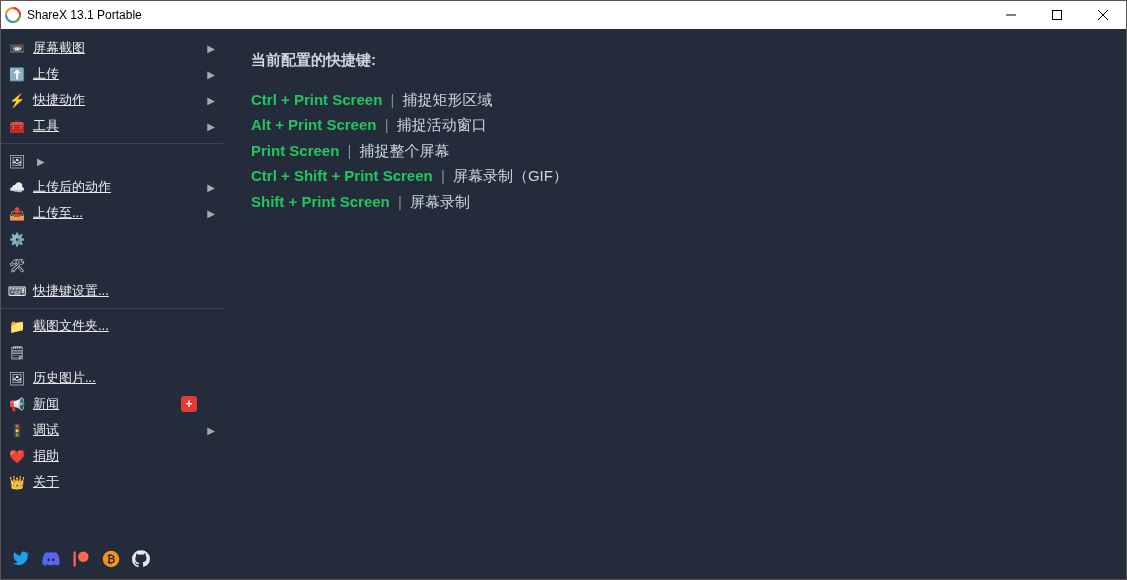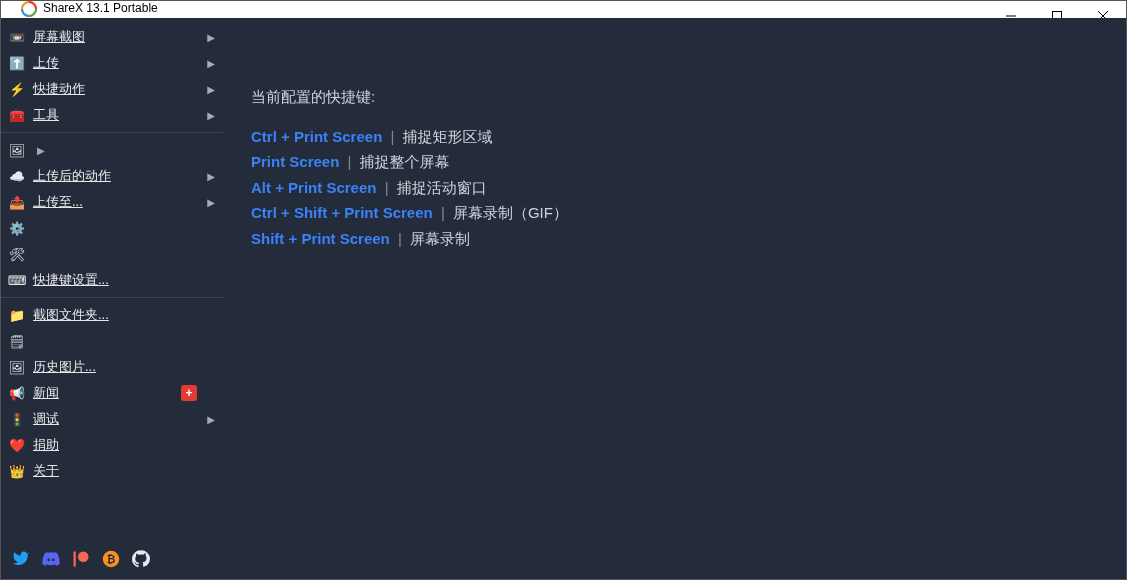--- a/index.html
+++ b/index.html
@@ -1,36 +1,36 @@
 <!DOCTYPE html>
 <html><head>
 <meta charset="utf-8">
 <style>
 * { margin: 0; padding: 0; box-sizing: border-box; font-family: "Segoe UI", "Microsoft YaHei", sans-serif; }
 body { width: 1127px; height: 580px; background: #fff; overflow: hidden; }
 .window { width: 100%; height: 100%; display: flex; flex-direction: column; border: 1px solid #555; }
-.titlebar { height: 17px; background: #fff; display: flex; padding-left: 20px; }
+.titlebar { height: 28px; background: #fff; display: flex; align-items: center; padding-left: 4px; }
 .titlebar .app-icon { width: 16px; height: 16px; margin-right: 6px; }
 .titlebar .title { font-size: 12px; color: #000; }
 .titlebar .controls { margin-left: auto; display: flex; }
 .titlebar .controls div { width: 46px; height: 30px; display: flex; align-items: center; justify-content: center; font-size: 13px; color: #000; cursor: pointer; }
 .client { flex: 1; display: flex; background: #242c3c; color: #e8e8e8; min-height: 0; }
 .sidebar { width: 222px; display: flex; flex-direction: column; padding-top: 6px; }
 .menu-item { display: flex; align-items: center; height: 26px; padding: 0 8px; font-size: 13px; cursor: pointer; position: relative; }
 .menu-item .mi-icon { width: 16px; height: 16px; margin-right: 8px; display: flex; align-items: center; justify-content: center; font-size: 13px; }
 .menu-item .mi-label { flex: 1; white-space: nowrap; text-decoration: underline; }
 .menu-item .arrow { color: #aaa; font-size: 10px; margin-left: 4px; }
 .menu-item .badge { width: 16px; height: 16px; background: #e53935; border-radius: 3px; color: #fff; font-size: 12px; font-weight: bold; display: flex; align-items: center; justify-content: center; line-height: 1; margin-right: 18px; }
 .sep { height: 1px; background: #3a4255; margin: 4px 0; }
 .social { margin-top: auto; display: flex; gap: 10px; padding: 8px 10px 10px; align-items: center; }
 .social .s { width: 20px; height: 20px; display: flex; align-items: center; justify-content: center; cursor: pointer; }
 .content { flex: 1; padding: 18px 28px; font-size: 15px; line-height: 1.7; }
-.content-heading { color: #cfd3da; font-weight: normal; margin-bottom: 14px; margin-top: 48px; }
+.content-heading { color: #cfd3da; font-weight: bold; margin-bottom: 14px; }
 .hk-line { color: #cfd3da; }
-.hk-line .kb { color: #3b82f6; font-weight: 600; }
+.hk-line .kb { color: #22c55e; font-weight: 600; }
 .hk-line .sep-pipe { color: #888; margin: 0 4px; }
 </style>
 </head>
 <body>
 
 <div class="window">
   <div class="titlebar">
     <span class="app-icon">
       <svg viewBox="0 0 16 16" width="16" height="16">
         <circle cx="8" cy="8" r="7" fill="none" stroke="#f7931a" stroke-width="2"></circle>
@@ -165,20 +165,20 @@
             <svg viewBox="0 0 24 24" width="18" height="18" fill="currentColor">
               <path d="M12 .5A11.5 11.5 0 000 12a11.5 11.5 0 007.9 10.9c.6.1.8-.3.8-.6v-2c-3.2.7-3.9-1.5-3.9-1.5-.5-1.3-1.3-1.7-1.3-1.7-1-.7.1-.7.1-.7 1.2.1 1.8 1.2 1.8 1.2 1 1.8 2.8 1.3 3.5 1 .1-.8.4-1.3.8-1.6-2.6-.3-5.3-1.3-5.3-5.7 0-1.3.5-2.3 1.2-3.1-.1-.3-.5-1.5.1-3.1 0 0 1-.3 3.3 1.2a11.4 11.4 0 016 0C17 4 18 4.3 18 4.3c.6 1.6.2 2.8.1 3.1.8.8 1.2 1.8 1.2 3.1 0 4.4-2.7 5.4-5.3 5.7.4.4.8 1.1.8 2.2v3.3c0 .3.2.7.8.6A11.5 11.5 0 0024 12 11.5 11.5 0 0012 .5z"></path>
             </svg>
           </div>
         </div>
     </div>
     <div class="content">
       <div class="content-heading">当前配置的快捷键:</div>
       <div id="hk-host">
           <div class="hk-line"><span class="kb">Ctrl + Print Screen</span><span class="sep-pipe"> | </span><span>捕捉矩形区域</span></div>
+          <div class="hk-line"><span class="kb">Alt + Print Screen</span><span class="sep-pipe"> | </span><span>捕捉活动窗口</span></div>
           <div class="hk-line"><span class="kb">Print Screen</span><span class="sep-pipe"> | </span><span>捕捉整个屏幕</span></div>
-          <div class="hk-line"><span class="kb">Alt + Print Screen</span><span class="sep-pipe"> | </span><span>捕捉活动窗口</span></div>
           <div class="hk-line"><span class="kb">Ctrl + Shift + Print Screen</span><span class="sep-pipe"> | </span><span>屏幕录制（GIF）</span></div>
           <div class="hk-line"><span class="kb">Shift + Print Screen</span><span class="sep-pipe"> | </span><span>屏幕录制</span></div>
         </div>
     </div>
   </div>
 </div>
 
 </body></html>

